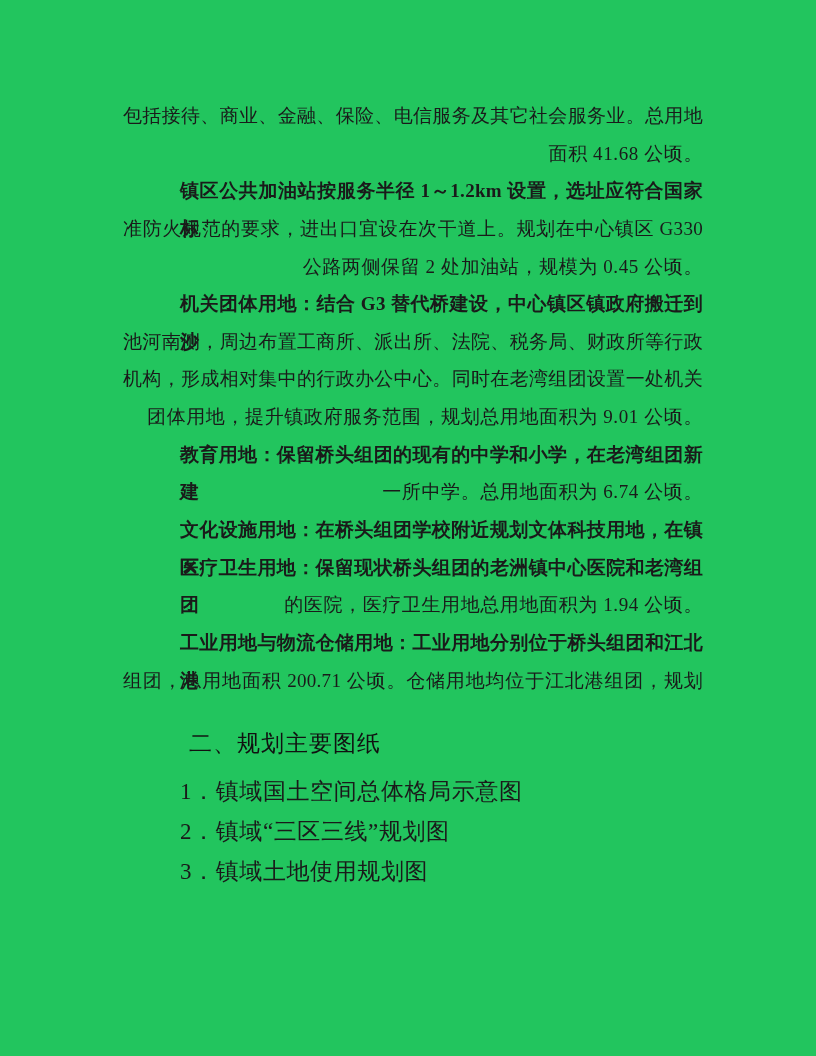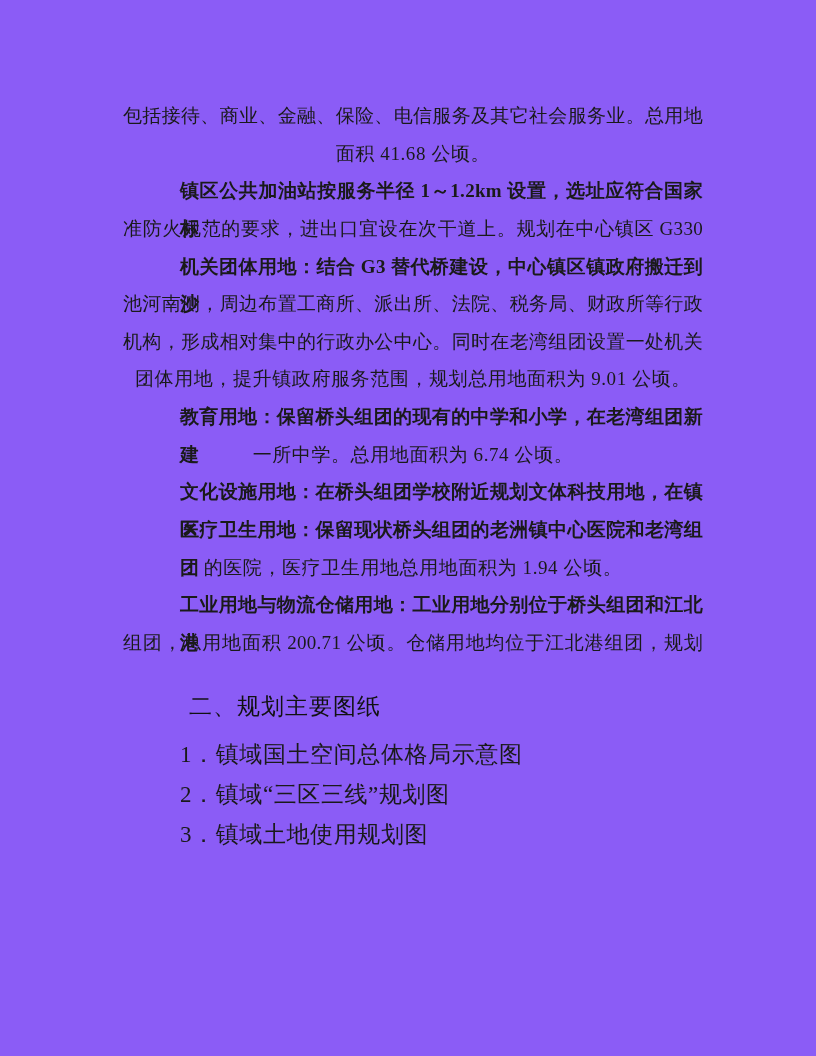--- a/index.html
+++ b/index.html
@@ -9,21 +9,21 @@
   body {
     width: 816px;
     height: 1056px;
     background: #ffffff;
     overflow: hidden;
   }
   .page {
     position: relative;
     width: 816px;
     height: 1056px;
-    background: #8b5cf6;
+    background: #22c55e;
     font-family: "Liberation Serif", "DejaVu Serif", serif;
     color: #1a1a1a;
   }
   .content {
     position: absolute;
     left: 123px;
     top: 97px;
     width: 580px;
   }
   .line {
@@ -32,21 +32,21 @@
     font-size: 19px;
     letter-spacing: 0.3px;
   }
   
   .line.fill {
     text-align: justify;
     text-align-last: justify;
   }
   
   .line.end {
-    text-align: center;
+    text-align: right;
     white-space: nowrap;
     letter-spacing: 0.6px;
   }
   
   .line.first {
     padding-left: 57px;
     font-weight: bold;
   }
   .heading {
     margin: 26px 0 0 0;
@@ -77,20 +77,21 @@
 
 <div class="page" style="color: rgb(26, 26, 26);">
   <div class="content">
 
     <div>
 
     <div class="line fill">包括接待、商业、金融、保险、电信服务及其它社会服务业。总用地</div>
         <div class="line end">面积 41.68 公顷。</div>
         <div class="line first fill">镇区公共加油站按服务半径 1～1.2km 设置，选址应符合国家标</div>
         <div class="line fill">准防火规范的要求，进出口宜设在次干道上。规划在中心镇区 G330</div>
+        <div class="line end">公路两侧保留 2 处加油站，规模为 0.45 公顷。</div>
         <div class="line first fill">机关团体用地：结合 G3 替代桥建设，中心镇区镇政府搬迁到沙</div>
         <div class="line fill">池河南侧，周边布置工商所、派出所、法院、税务局、财政所等行政</div>
         <div class="line fill">机构，形成相对集中的行政办公中心。同时在老湾组团设置一处机关</div>
         <div class="line end">团体用地，提升镇政府服务范围，规划总用地面积为 9.01 公顷。</div>
         <div class="line first fill">教育用地：保留桥头组团的现有的中学和小学，在老湾组团新建</div>
         <div class="line end">一所中学。总用地面积为 6.74 公顷。</div>
         <div class="line first fill">文化设施用地：在桥头组团学校附近规划文体科技用地，在镇区</div>
         <div class="line first fill">医疗卫生用地：保留现状桥头组团的老洲镇中心医院和老湾组团</div>
         <div class="line end">的医院，医疗卫生用地总用地面积为 1.94 公顷。</div>
         <div class="line first fill">工业用地与物流仓储用地：工业用地分别位于桥头组团和江北港</div>

